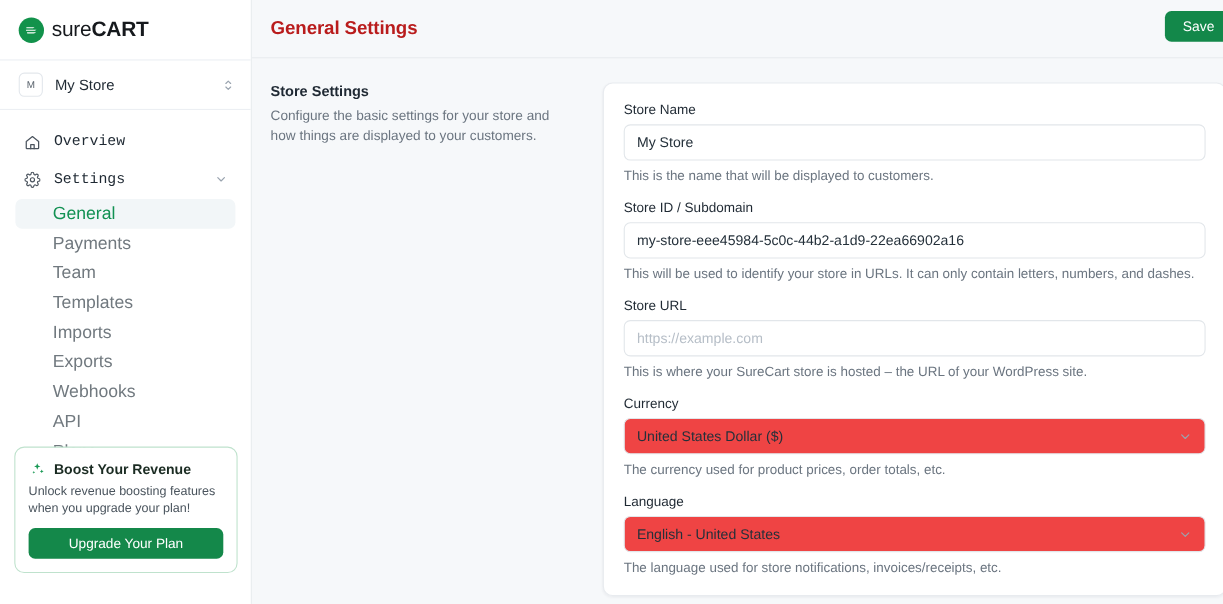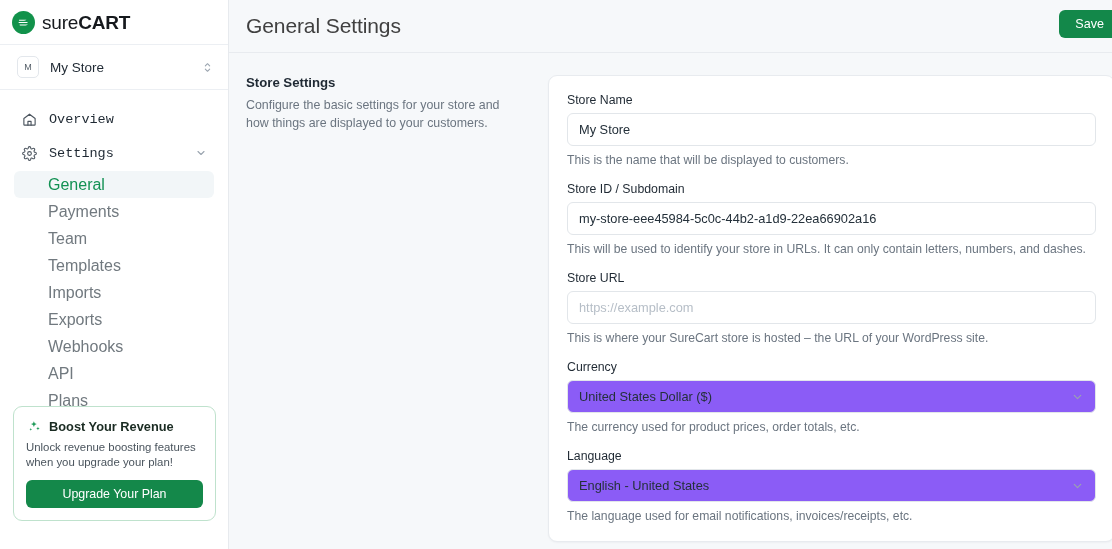--- a/index.html
+++ b/index.html
@@ -26,24 +26,24 @@
     width: 229px;
     height: 549px;
     background: #ffffff;
     border-right: 1px solid #e7eaee;
     position: relative;
     flex: 0 0 229px;
     overflow: hidden;
   }
 
   .logo-row {
-    height: 45px;
-    display: flex;
-    align-items: center;
-    padding-left: 12px;
+    height: 55px;
+    display: flex;
+    align-items: center;
+    padding-left: 17px;
     border-bottom: 1px solid #eceff3;
   }
   .logo-mark {
     width: 23px; height: 23px;
     border-radius: 50%;
     background: #12924b;
     display: flex; align-items: center; justify-content: center;
     margin-right: 7px;
     flex: 0 0 23px;
   }
@@ -191,23 +191,23 @@
 
   .topbar {
     height: 53px;
     border-bottom: 1px solid #e8ebef;
     display: flex;
     align-items: center;
     padding: 0 0 0 17px;
     position: relative;
   }
   .page-title {
-    font-size: 21px;
-    color: #404040;
-    font-weight: 400;
+    font-size: 17px;
+    color: #b91c1c;
+    font-weight: 700;
     letter-spacing: -0.1px;
   }
   .save-btn {
     position: absolute;
     right: -8px;
     top: 10px;
     height: 28px;
     padding: 0 16px;
     background: #13884a;
     color: #fff;
@@ -287,21 +287,21 @@
   }
   .field-select {
     width: 100%;
     height: 33px;
     border: 1px solid #e2e6ea;
     border-radius: 6px;
     padding: 0 26px 0 11px;
     font-size: 12.8px;
     font-family: "Liberation Sans", sans-serif;
     color: #24303a;
-    background: #8b5cf6;
+    background: #ef4444;
     display: flex;
     align-items: center;
     cursor: pointer;
   }
   .field-help {
     display: block;
     font-size: 12.2px;
     color: #6b7580;
     margin-top: 7px;
   }
@@ -456,19 +456,19 @@
         <div class="field">
           <label class="field-label">Language</label>
           <div class="select-wrap">
             <div class="field-select">English - United States</div>
             <span class="chev">
               <svg width="13" height="13" viewBox="0 0 24 24" fill="none" stroke="currentColor" stroke-width="2" stroke-linecap="round" stroke-linejoin="round">
                 <polyline points="6 9 12 15 18 9"></polyline>
               </svg>
             </span>
           </div>
-          <span class="field-help">The language used for email notifications, invoices/receipts, etc.</span>
+          <span class="field-help">The language used for store notifications, invoices/receipts, etc.</span>
         </div>
 
       </div>
     </div>
   </section>
 </div>
 
 </body></html>

